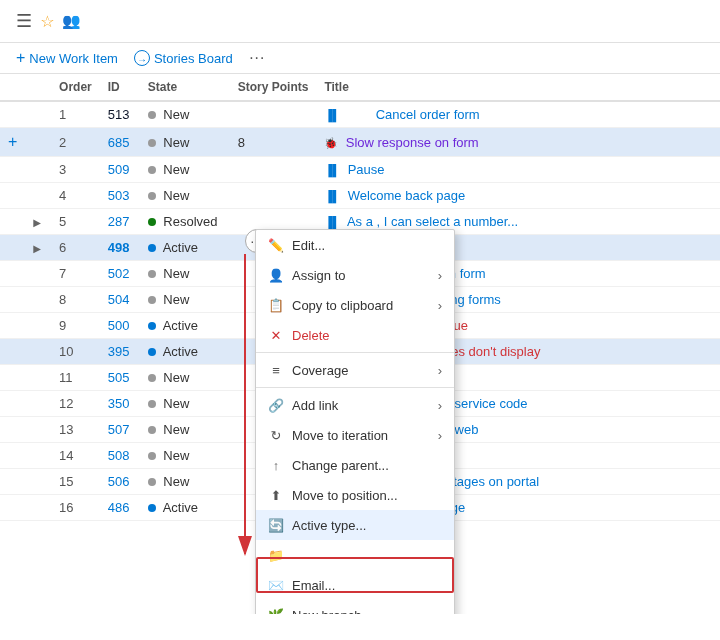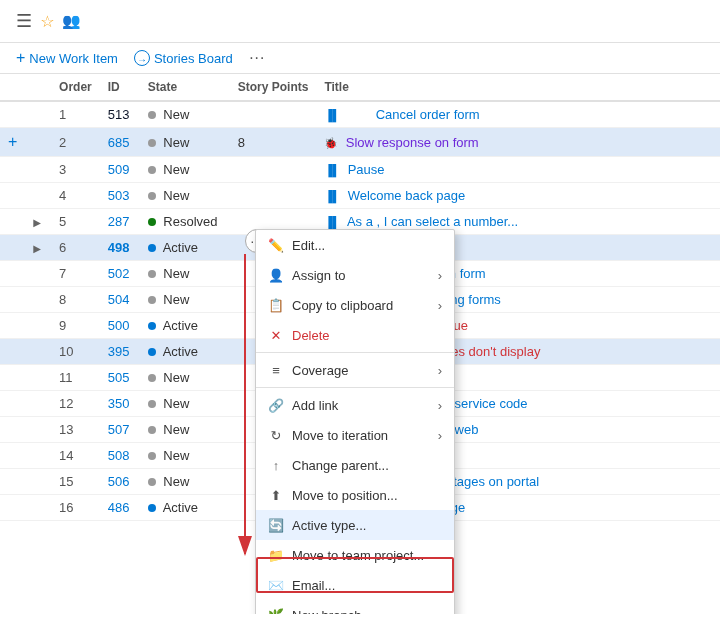--- a/index.html
+++ b/index.html
@@ -407,21 +407,20 @@
     <span style="">Move to position...</span>
 
   </div>
       <div class="menu-item highlighted-item">
     <span class="menu-icon"><span style="font-size:13px;">🔄</span></span>
     <span style="">Active type...</span>
 
   </div>
       <div class="menu-item">
     <span class="menu-icon"><span style="font-size:13px;">📁</span></span>
-    <span style="">Move to team project...</span>
 
   </div>
       <div class="menu-item">
     <span class="menu-icon"><span style="font-size:13px;">✉️</span></span>
     <span style="">Email...</span>
 
   </div>
       <div class="menu-item">
     <span class="menu-icon"><span style="font-size:13px;">🌿</span></span>
     <span style="">New branch...</span>

